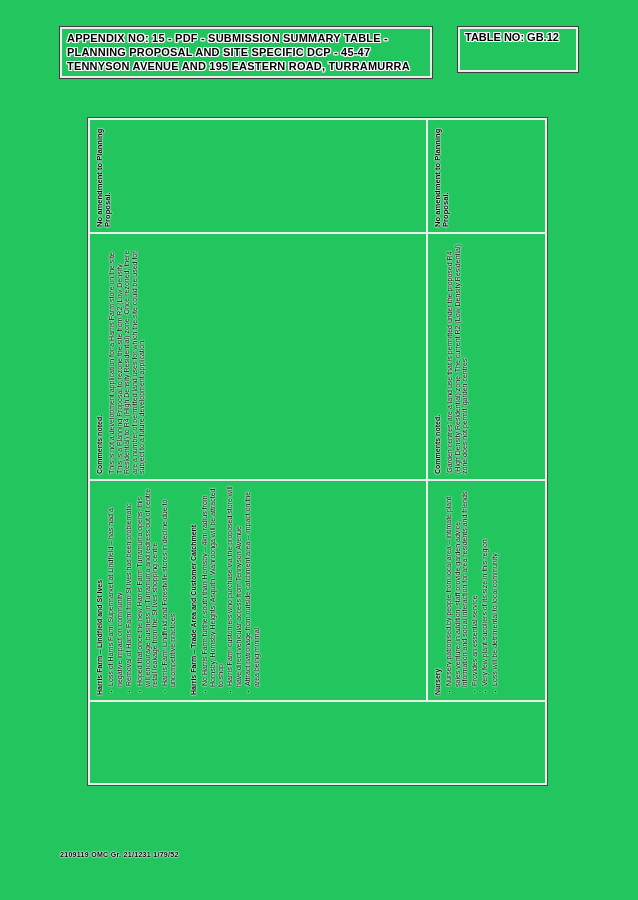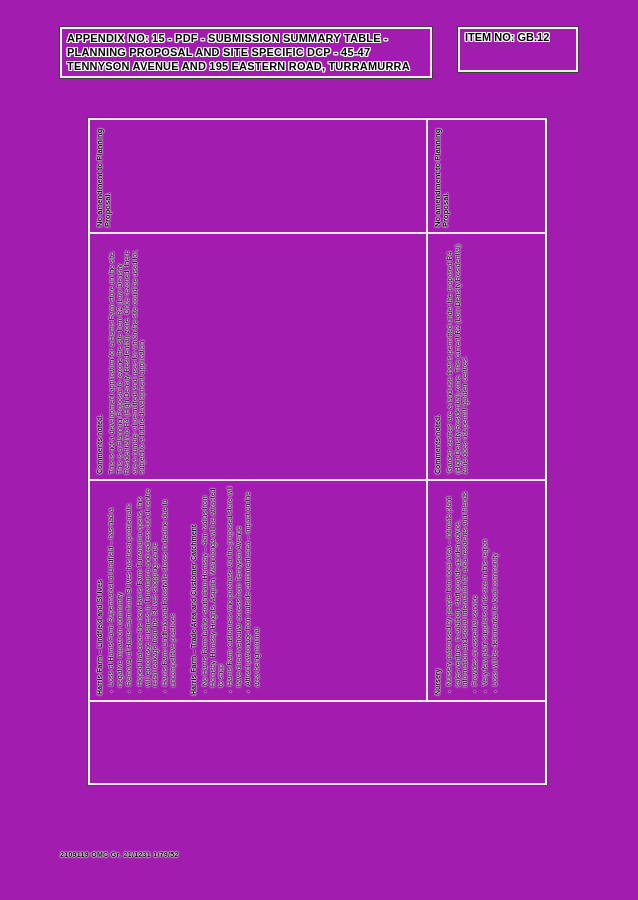--- a/index.html
+++ b/index.html
@@ -1,19 +1,19 @@
 <!DOCTYPE html>
 <html><head>
 <meta charset="utf-8">
 <style>
   * { margin:0; padding:0; box-sizing:border-box; }
   html,body { background:#7e7e7e; }
   .page {
     position:relative; width:638px; height:900px;
-    background:#a21caf; overflow:hidden;
+    background:#22c55e; overflow:hidden;
     font-family:"Liberation Sans", sans-serif; color:#000;
   }
   
   .halo   { text-shadow:-1px 0 0 #fff,1px 0 0 #fff,0 -1px 0 #fff,0 1px 0 #fff,
                         -1px -1px 0 #fff,1px 1px 0 #fff,-1px 1px 0 #fff,1px -1px 0 #fff; }
   .halo-sm{ text-shadow:0 0 1px #fff,0 0 2px #fff,0 0 2px #fff; }
 
   .header-box {
     position:absolute; left:60px; top:27px; width:372px;
     border:2px solid #ececec; box-shadow:0 0 0 1px #3e3e3e;
@@ -61,21 +61,21 @@
     font-size:7px; letter-spacing:.3px; font-weight:bold;
   }
 </style>
 </head>
 <body>
 
 <div class="page">
 
   <div class="header-box halo">APPENDIX NO: 15 - PDF - SUBMISSION SUMMARY TABLE - PLANNING PROPOSAL AND SITE SPECIFIC DCP - 45-47 TENNYSON AVENUE AND 195 EASTERN ROAD, TURRAMURRA</div>
 
-  <div class="item-box halo">ITEM NO: GB.12</div>
+  <div class="item-box halo">TABLE NO: GB.12</div>
 
   <div class="doc-table">
 
     <div class="band band-1">
       <div class="cell c1">
         <div class="rot rec halo-sm">No amendment to Planning Proposal.</div>
       </div>
       <div class="cell c2">
         <div class="rot rec halo-sm">No amendment to Planning Proposal.</div>
       </div>

